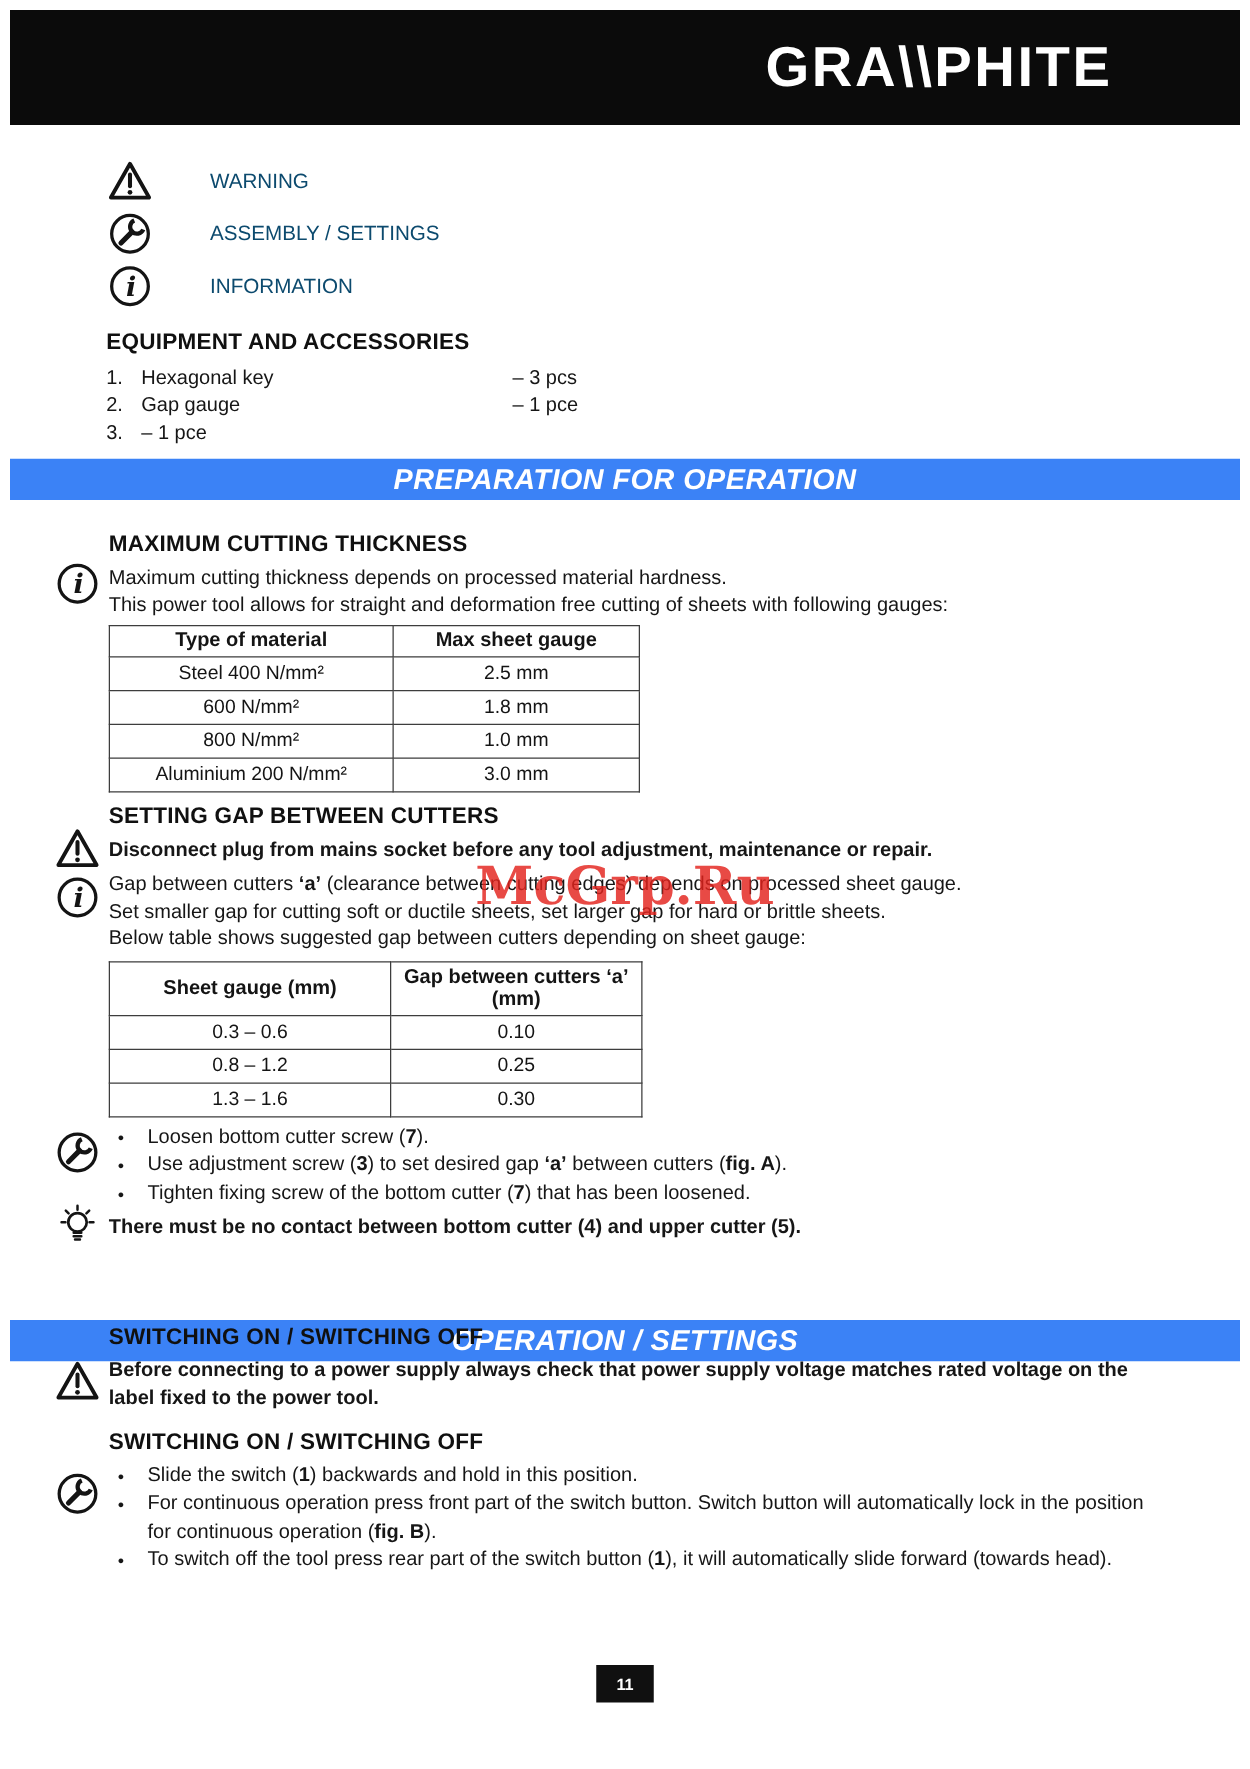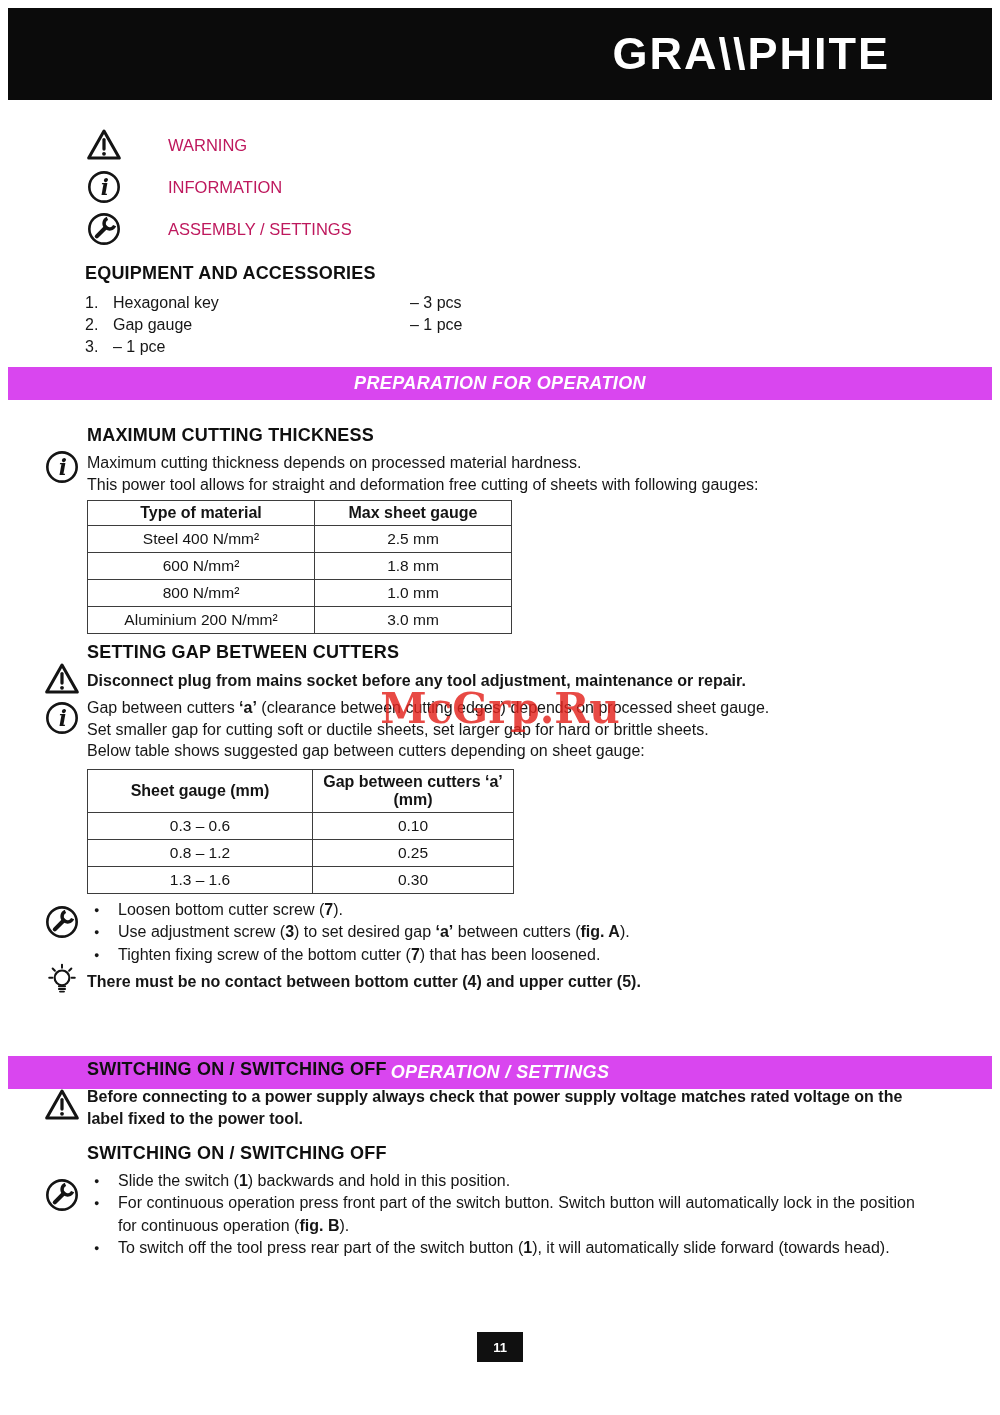--- a/index.html
+++ b/index.html
@@ -11,32 +11,32 @@
   .topbar{position:absolute;top:8px;left:8px;right:8px;height:92px;background:#0b0b0b;
           display:flex;align-items:center;justify-content:flex-end;
           padding-right:102px;box-sizing:border-box;padding-left:20px;}
   .logo{color:#ffffff;font-size:45px;font-weight:bold;letter-spacing:2px;}
 
   
   .legend{position:absolute;top:124px;left:85px;}
   .legend-row{display:flex;align-items:center;height:42px;}
   .legend-ic{width:38px;height:36px;display:flex;align-items:center;justify-content:center;}
   .legend-ic svg{width:36px;height:36px;}
-  .legend-label{margin-left:45px;font-size:16.5px;color:#be185d;}
+  .legend-label{margin-left:45px;font-size:16.5px;color:#0c4a6e;}
 
   
   .h{font-weight:bold;font-size:18px;margin:0;letter-spacing:.2px;color:#101010;}
 
   
   .equip-row{display:grid;grid-template-columns:28px 297px auto;font-size:16px;line-height:22px;}
 
   
-  .secbar{position:absolute;left:8px;right:8px;height:33px;background:#d946ef;color:#ffffff;
+  .secbar{position:absolute;left:8px;right:8px;height:33px;background:#3b82f6;color:#ffffff;
           display:flex;align-items:center;justify-content:center;
-          font-style:italic;font-weight:bold;font-size:18px;letter-spacing:.4px;}
+          font-style:italic;font-weight:bold;font-size:23px;letter-spacing:.4px;}
 
   
   .mic{position:absolute;left:44px;width:36px;height:36px;}
   .mic svg{width:100%;height:100%;}
 
   
   .para{position:absolute;left:87px;width:828px;font-size:16px;line-height:21.5px;color:#161616;}
   .para.bold{font-weight:bold;}
 
   
@@ -98,32 +98,32 @@
       <span class="legend-ic">
         <svg viewBox="0 0 40 40">
             <use href="#sym-warning"></use>
           </svg>
       </span>
       <span class="legend-label">WARNING</span>
     </div>
     <div class="legend-row">
       <span class="legend-ic">
         <svg viewBox="0 0 40 40">
+            <use href="#sym-assembly"></use>
+          </svg>
+      </span>
+      <span class="legend-label">ASSEMBLY / SETTINGS</span>
+    </div>
+    <div class="legend-row">
+      <span class="legend-ic">
+        <svg viewBox="0 0 40 40">
             <use href="#sym-info"></use>
           </svg>
       </span>
       <span class="legend-label">INFORMATION</span>
-    </div>
-    <div class="legend-row">
-      <span class="legend-ic">
-        <svg viewBox="0 0 40 40">
-            <use href="#sym-assembly"></use>
-          </svg>
-      </span>
-      <span class="legend-label">ASSEMBLY / SETTINGS</span>
     </div>
   </div>
 
   <h3 class="h abs" style="top:263px;left:85px;">EQUIPMENT AND ACCESSORIES</h3>
   <div class="abs" style="top:292px;left:85px;width:440px;">
     <div class="equip-row">
       <span>1.</span>
       <span>Hexagonal key</span>
       <span>– 3 pcs</span>
     </div>

